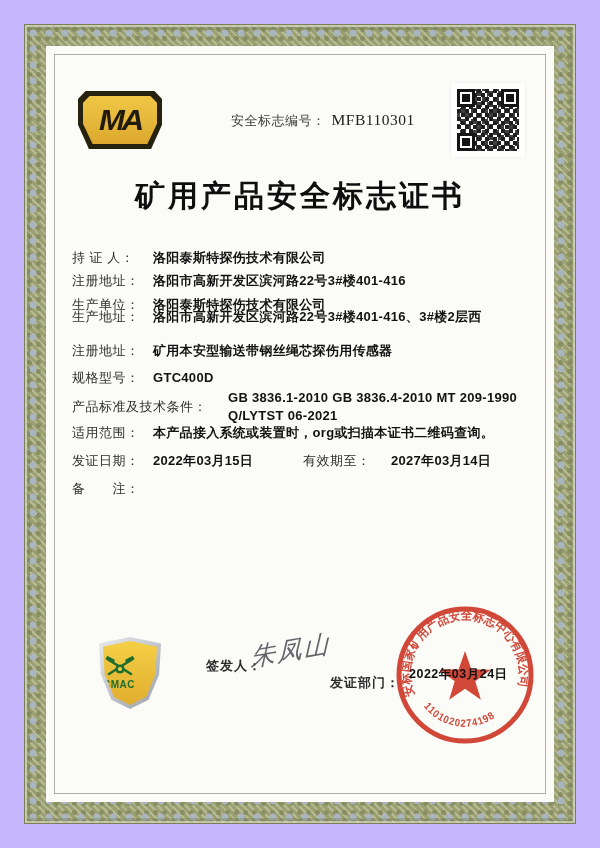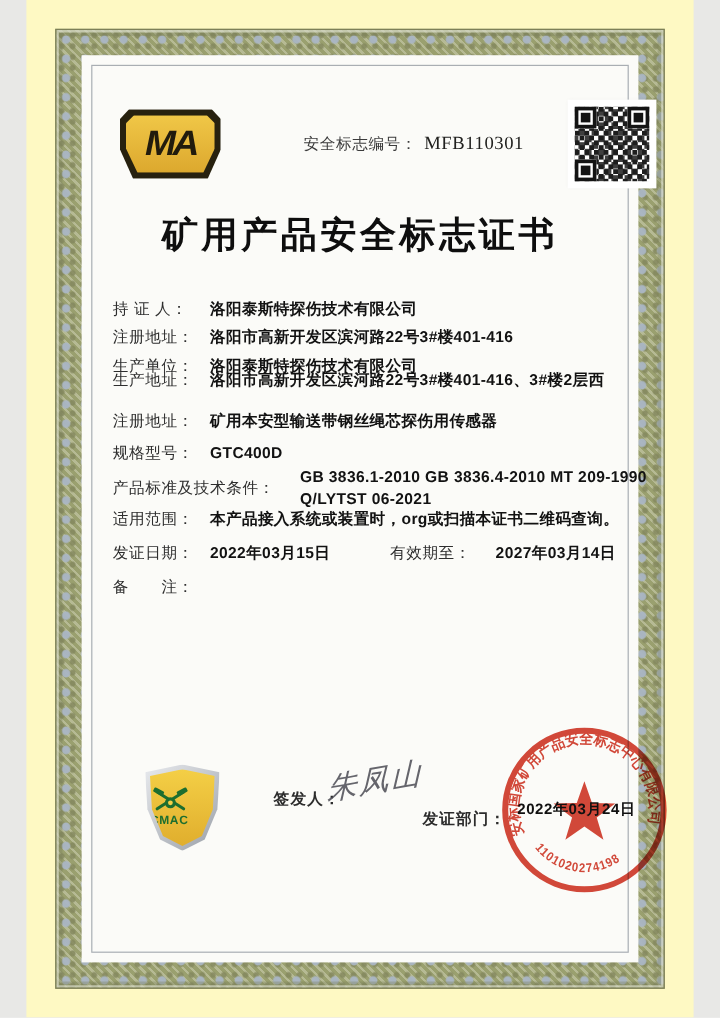--- a/index.html
+++ b/index.html
@@ -1,18 +1,18 @@
 <!DOCTYPE html>
 <html><head>
 <meta charset="utf-8">
 <style>
   html,body{margin:0;padding:0;background:#e8e8e6;}
   .cert{
-    position:relative;width:556px;height:848px;margin:0 auto;
-    background:#fef9c3;overflow:hidden;
+    position:relative;width:600px;height:848px;margin:0 auto;
+    background:#c4b5fd;overflow:hidden;
     font-family:"Liberation Sans","DejaVu Sans",sans-serif;color:#1c1c1c;
   }
   
   .band{
     position:absolute;inset:24px;
     background-color:#9aa06f;
     background-image:
       radial-gradient(circle, rgba(170,182,196,.95) 3px, transparent 4px),
       radial-gradient(circle, rgba(132,136,94,.85) 2px, transparent 3px),
       repeating-linear-gradient(45deg, rgba(255,255,244,.28) 0 2px, transparent 2px 5px);

